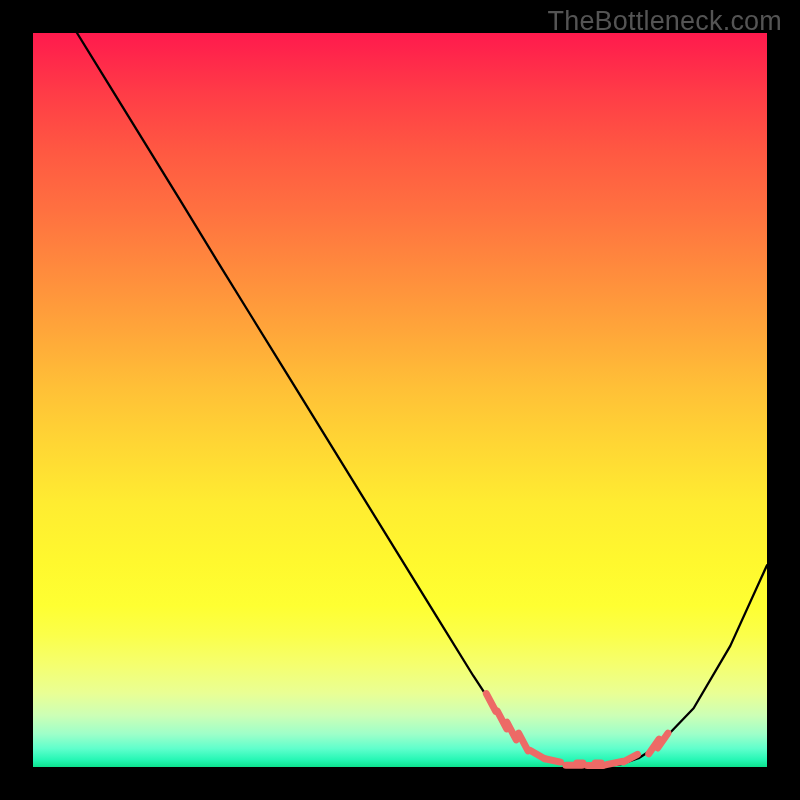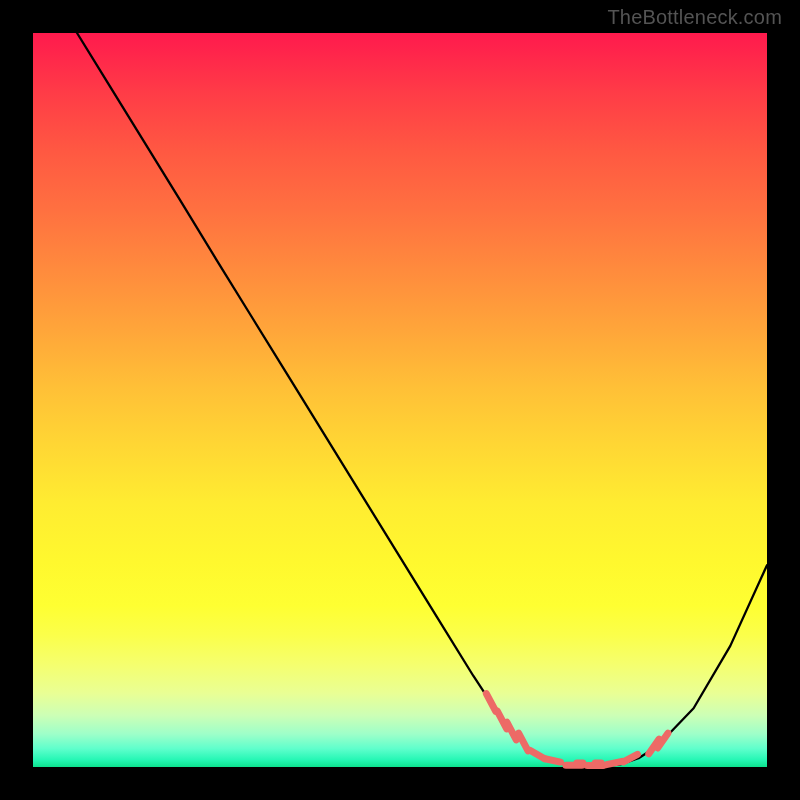--- a/index.html
+++ b/index.html
@@ -50,21 +50,21 @@
     left: 0;
     top: 0;
     width: 734px;
     height: 734px;
     overflow: visible;
   }
   .attribution {
     position: absolute;
     top: 6px;
     right: 18px;
-    font-size: 20px;
+    font-size: 27px;
     font-weight: 400;
     color: #545454;
     letter-spacing: 0.2px;
   }
 </style>
 </head>
 <body>
 
 <div class="chart-container">
 

